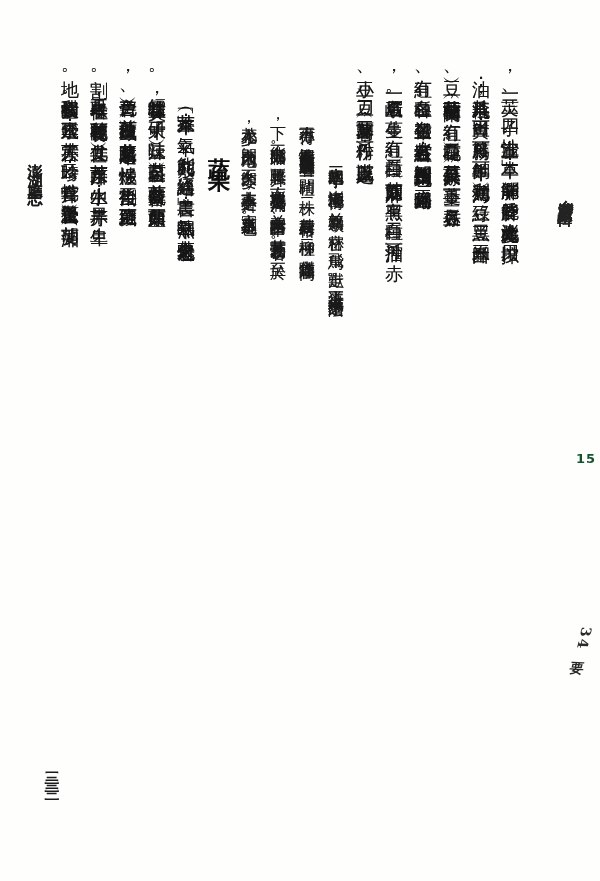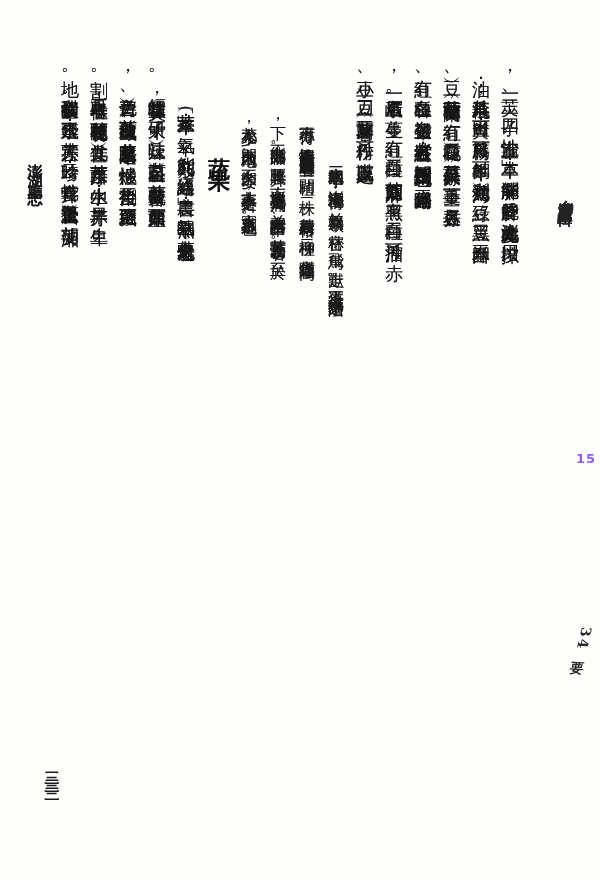--- a/index.html
+++ b/index.html
@@ -42,21 +42,21 @@
   .journal-stamp{
     position:absolute;left:557px;top:188px;
     writing-mode:vertical-rl;
     font-size:15px;font-weight:bold;letter-spacing:2px;color:#242424;
     transform:rotate(0.6deg) skewX(-4deg);
     text-shadow:0 0 .5px #242424;
   }
   .page-num{
     position:absolute;left:576px;top:451px;
     font-family:"DejaVu Sans", sans-serif;
-    font-size:13px;font-weight:bold;letter-spacing:1px;color:#8b5cf6;
+    font-size:13px;font-weight:bold;letter-spacing:1px;color:#14532d;
   }
   .hand-note{
     position:absolute;left:575px;top:627px;
     writing-mode:vertical-rl;
     font-size:14px;font-weight:bold;color:#2a2a2a;
     transform:rotate(3deg) skewX(-10deg);
     letter-spacing:2px;
   }
 </style>
 </head>

